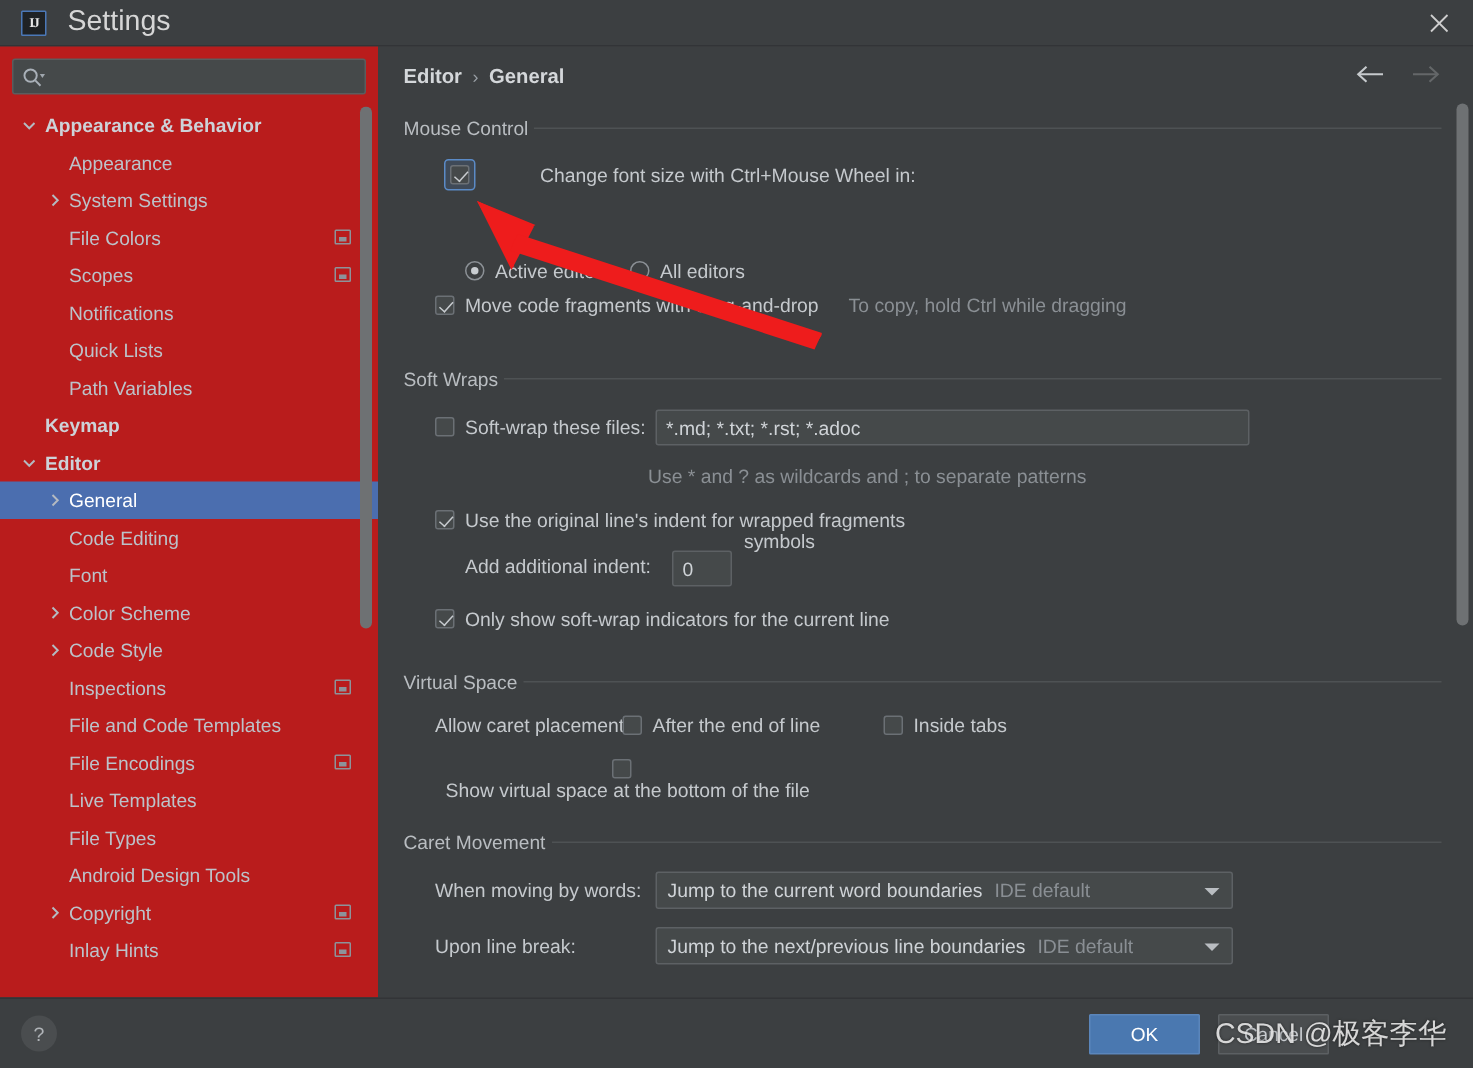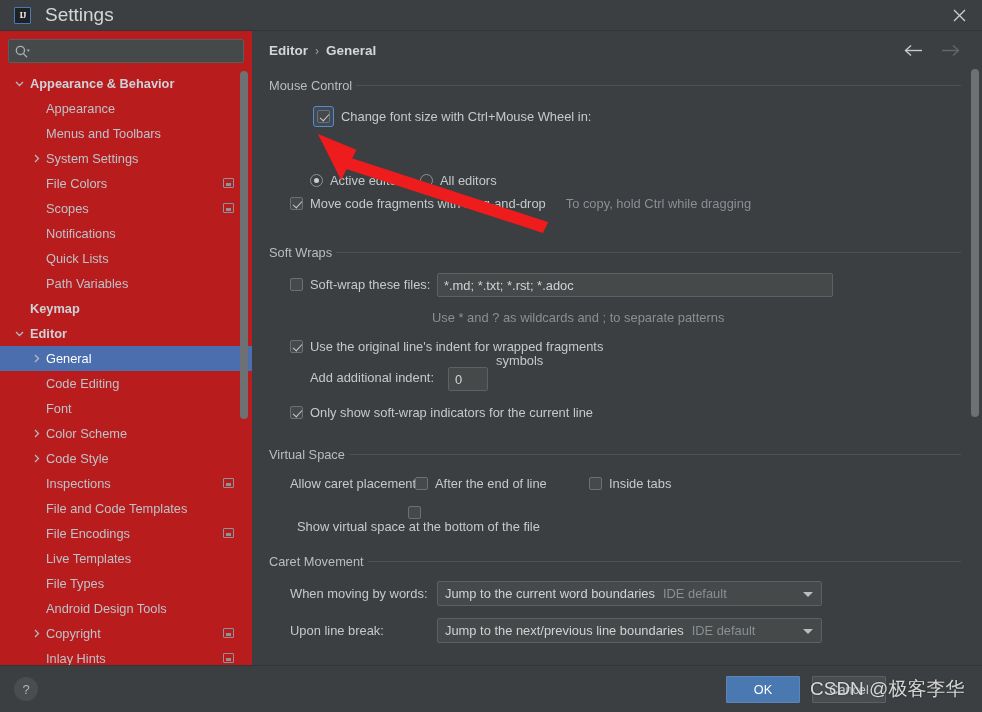--- a/index.html
+++ b/index.html
@@ -347,23 +347,20 @@
           <div class="tree-row level0">
             <span class="arrow">
               <svg width="9" height="9" viewBox="0 0 9 9">
                 <polyline points="1,3 4.5,6.5 8,3" fill="none" stroke="currentColor" stroke-width="1.3"></polyline>
               </svg>
             </span>
             <span class="tree-label">Appearance &amp; Behavior</span>
           </div>
           <div class="tree-row level1">
             <span class="tree-label">Appearance</span>
-          </div>
-          <div class="tree-row level1">
-            <span class="tree-label">Menus and Toolbars</span>
           </div>
           <div class="tree-row level1">
             <span class="arrow">
               <svg width="9" height="9" viewBox="0 0 9 9">
                 <polyline points="3,1 6.5,4.5 3,8" fill="none" stroke="currentColor" stroke-width="1.3"></polyline>
               </svg>
             </span>
             <span class="tree-label">System Settings</span>
           </div>
           <div class="tree-row level1">
@@ -489,21 +486,21 @@
 
     <div class="panel-body">
 
       <div class="section" style="top:8px;">
         <div class="section-title">
           <span>Mouse Control</span>
           <span class="rule"></span>
         </div>
       </div>
 
-      <div class="row" style="left:61px; top:37px;">
+      <div class="row" style="left:44px; top:37px;gap:36px;">
         <span class="cb-focus">
           <span class="cb checked"></span>
         </span>
         <span class="lbl">Change font size with Ctrl+Mouse Wheel in:</span>
       </div>
 
       <div class="row" style="left:58px; top:104px;">
         <span class="rb checked"></span>
         <span class="lbl">Active editor</span>
       </div>

